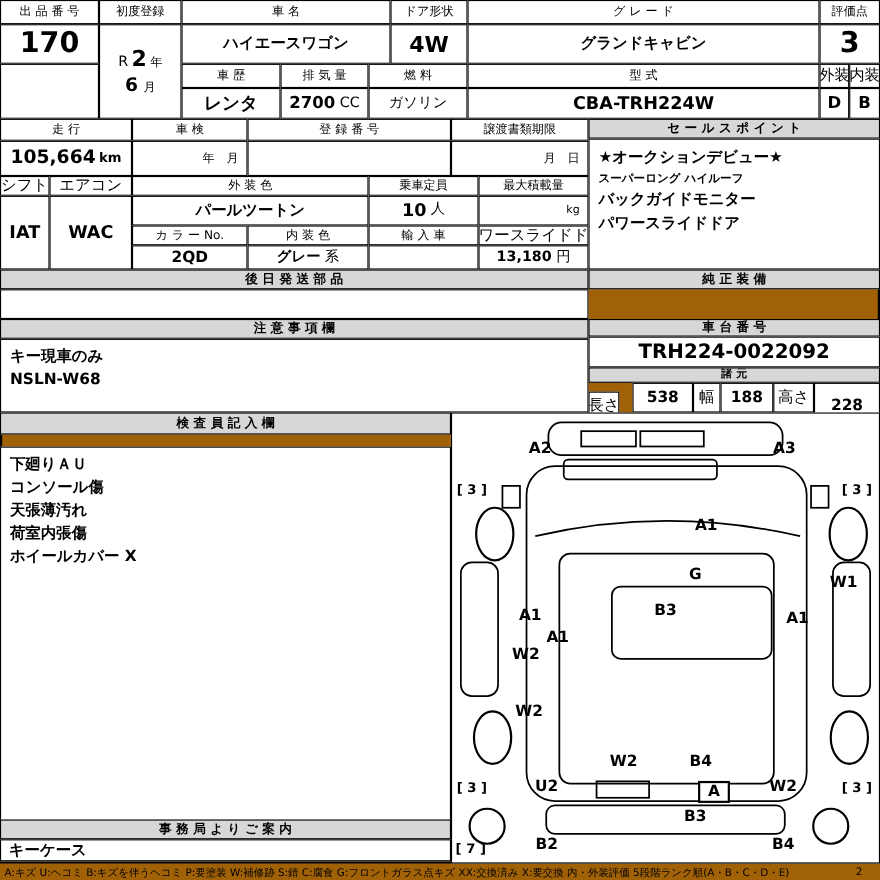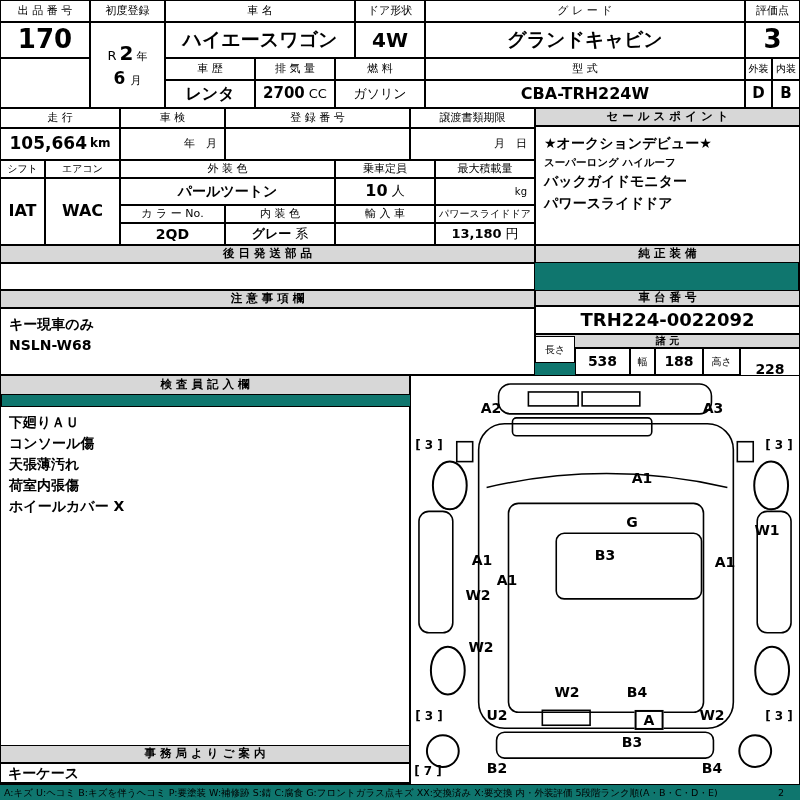--- a/index.html
+++ b/index.html
@@ -1,30 +1,30 @@
 <!DOCTYPE html>
 <html><head>
 <meta charset="utf-8">
 <style>
   * { box-sizing: border-box; }
   html,body { margin:0; padding:0; background:#fff; color:#000;
     font-family:"DejaVu Sans","Liberation Sans",sans-serif; }
-  .sheet { position:relative; width:800px; height:800px; background:#0f766e; overflow:hidden; }
+  .sheet { position:relative; width:800px; height:800px; background:#a16207; overflow:hidden; }
   .frame { position:absolute; left:0; top:0; width:800px; height:785px; border:2px solid #000; }
   .cell { position:absolute; border:1px solid #000; display:flex; align-items:center;
           justify-content:center; line-height:1.15; white-space:nowrap; overflow:hidden; background:#fff; }
   .hdr  { font-size:11px; }
-  .hdr10{ font-size:10px; }
+  .hdr10{ font-size:14px; }
   .bar  { background:#d7d7d7; font-size:11.5px; font-weight:bold; }
   .left { justify-content:flex-start; padding-left:7px; }
   .right{ justify-content:flex-end; padding-right:7px; }
   .stack{ flex-direction:column; align-items:flex-start; justify-content:flex-start; padding:5px 8px; }
   .b26 { font-size:26px; font-weight:bold; }
   .b20 { font-size:20px; font-weight:bold; }
-  .b19 { font-size:19px; font-weight:bold; }
+  .b19 { font-size:14px; font-weight:bold; }
   .b17 { font-size:17px; font-weight:bold; }
   .b16 { font-size:16px; font-weight:bold; }
   .b15 { font-size:15px; font-weight:bold; }
   .b14 { font-size:14px; font-weight:bold; }
   .b13 { font-size:13px; font-weight:bold; }
   .n13 { font-size:13px; }
   .n11 { font-size:11px; }
   .unit{ font-size:13px; font-weight:normal; margin-left:4px; }
   .line{ display:flex; align-items:baseline; }
   .sline { font-size:14px; font-weight:bold; line-height:22px; }
@@ -154,21 +154,21 @@
 
   <div class="cell bar" style="left:0;top:290px;width:535px;height:18px">注 意 事 項 欄</div>
   <div class="cell stack" style="left:0;top:308px;width:535px;height:67px">
     <div class="note-line">キー現車のみ</div>
     <div class="note-line">NSLN-W68</div>
   </div>
 
   <div class="cell bar" style="left:535px;top:290px;width:265px;height:16px">車 台 番 号</div>
   <div class="cell" style="left:535px;top:306px;width:265px;height:28px;font-size:18px;font-weight:bold">TRH224-0022092</div>
   <div class="cell bar" style="left:535px;top:334px;width:265px;height:14px;font-size:10px">諸  元</div>
-  <div class="cell hdr10" style="left:535px;top:336px;width:40px;height:27px">長さ</div>
+  <div class="cell hdr10" style="left:535px;top:356px;width:28px;height:27px">長さ</div>
   <div class="cell b14" style="left:575px;top:348px;width:55px;height:27px">538</div>
   <div class="cell hdr10" style="left:630px;top:348px;width:25px;height:27px">幅</div>
   <div class="cell b14" style="left:655px;top:348px;width:48px;height:27px">188</div>
   <div class="cell hdr10" style="left:703px;top:348px;width:37px;height:27px">高さ</div>
   <div class="cell b14" style="left:740px;top:348px;width:60px;height:43px">228</div>
 
   <div class="cell bar" style="left:0;top:375px;width:410px;height:20px">検 査 員 記 入 欄</div>
   <div class="cell stack" style="left:0;top:406px;width:410px;height:350px">
     <div class="note-line">下廻りＡＵ</div>
     <div class="note-line">コンソール傷</div>

